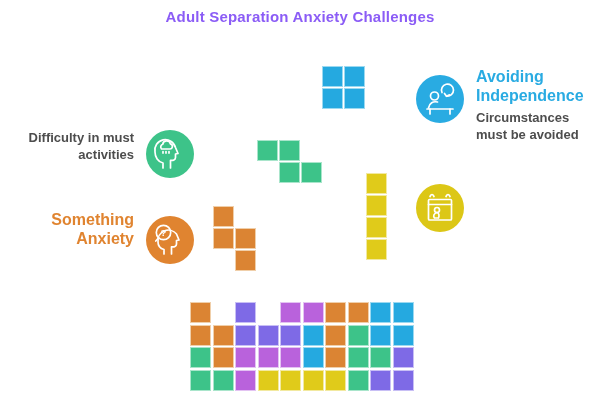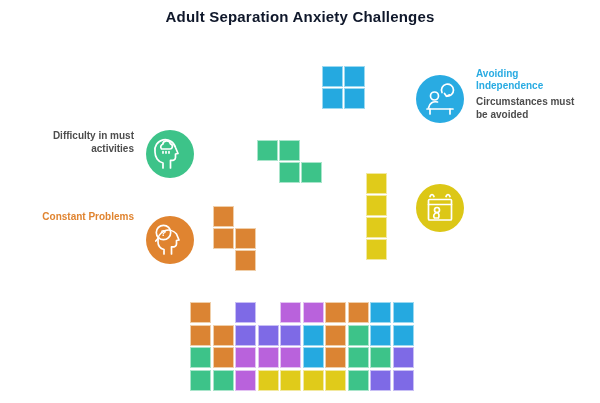--- a/index.html
+++ b/index.html
@@ -7,22 +7,22 @@
     width:600px;height:403px;position:relative;overflow:hidden;
     background:#ffffff;
     font-family:"Liberation Sans", sans-serif;
   }
   .title{
     position:absolute;top:8px;left:0;width:600px;text-align:center;
     font-size:15px;font-weight:700;margin:0;letter-spacing:.2px;
   }
   .challenge{position:absolute;display:flex;}
   .challenge .txt{flex:1;}
-  .challenge h2{margin:0;font-size:10px;font-weight:700;line-height:1.18;}
-  .challenge p{margin:3px 0 0 0;font-size:10px;font-weight:700;line-height:1.32;}
+  .challenge h2{margin:0;font-size:16px;font-weight:700;line-height:1.18;}
+  .challenge p{margin:3px 0 0 0;font-size:13px;font-weight:700;line-height:1.32;}
   .challenge.left .txt{text-align:right;}
   .challenge.right .txt{text-align:left;margin-left:12px;}
   .icon-circle{
     flex:0 0 48px;width:48px;height:48px;border-radius:50%;
     display:flex;align-items:center;justify-content:center;
   }
   .challenge.left .icon-circle{margin-left:12px;}
   .icon-circle svg{display:block;}
   #ch-concentration{left:28px;top:126px;width:166px;}
   #ch-concentration .icon-circle{margin-top:4px;}
@@ -33,38 +33,38 @@
   #ch-avoiding .txt{width:112px;}
   #ch-panic{left:416px;top:183px;width:180px;}
   #ch-panic .icon-circle{margin-top:1px;}
   #ch-panic .txt{width:124px;}
   #tetris-layer{position:absolute;left:0;top:0;width:600px;height:403px;}
   .block{position:absolute;box-sizing:border-box;}
 </style>
 </head>
 <body>
 
-<h1 class="title" style="color: #0f172a;">Adult Separation Anxiety Challenges</h1>
+<h1 class="title" style="color: #8b5cf6;">Adult Separation Anxiety Challenges</h1>
 
 <div class="challenge left" id="ch-concentration">
   <div class="txt">
     <p style="color: rgb(77, 77, 77);">Difficulty in must activities</p>
   </div>
   <span class="icon-circle" style="background-color: rgb(61, 195, 137);">
     <svg width="48" height="48" viewBox="0 0 48 48" fill="none" stroke="#ffffff" stroke-width="1.7" stroke-linecap="round" stroke-linejoin="round">
       <path d="M17 38 V 33 C 12 32 9 27 9 22 A 10.5 10.5 0 0 1 29.5 17.5 L 32 23.5 L 29.5 24 V 27.5 C 29.5 30 27 30.8 24.5 30.3 V 38"></path>
       <path d="M15.5 19 h8.3 a2.6 2.6 0 0 0 .7 -5.1 a4 4 0 0 0 -7.8 .4 a2.9 2.9 0 0 0 -1.2 4.7 z"></path>
       <path d="M17 21.5 v1.6 M20 21.5 v1.6 M23 21.5 v1.6"></path>
     </svg>
   </span>
 </div>
 
 <div class="challenge left" id="ch-constant">
   <div class="txt">
-    <h2 style="color: rgb(224, 132, 48);">Constant Problems</h2>
+    <h2 style="color: rgb(224, 132, 48);">Something Anxiety</h2>
   </div>
   <span class="icon-circle" style="background-color: rgb(224, 132, 48);">
     <svg width="48" height="48" viewBox="0 0 48 48" fill="none" stroke="#ffffff" stroke-width="1.7" stroke-linecap="round" stroke-linejoin="round">
       <path d="M18 38 V 33.5 C 14 32.5 12 29.5 12 26 A 10.5 10.5 0 0 1 30.5 18 L 33 24 L 30.5 24.5 V 28 C 30.5 30.5 28 31.3 25.5 30.8 V 38"></path>
       <circle cx="17.5" cy="16.5" r="7.2"></circle>
       <path d="M12.6 21.8 L 9.8 25"></path>
       <text x="17.5" y="20" text-anchor="middle" font-size="9.5" font-weight="bold" fill="#ffffff" stroke="none" font-family="Liberation Sans, sans-serif">?</text>
     </svg>
   </span>
 </div>

